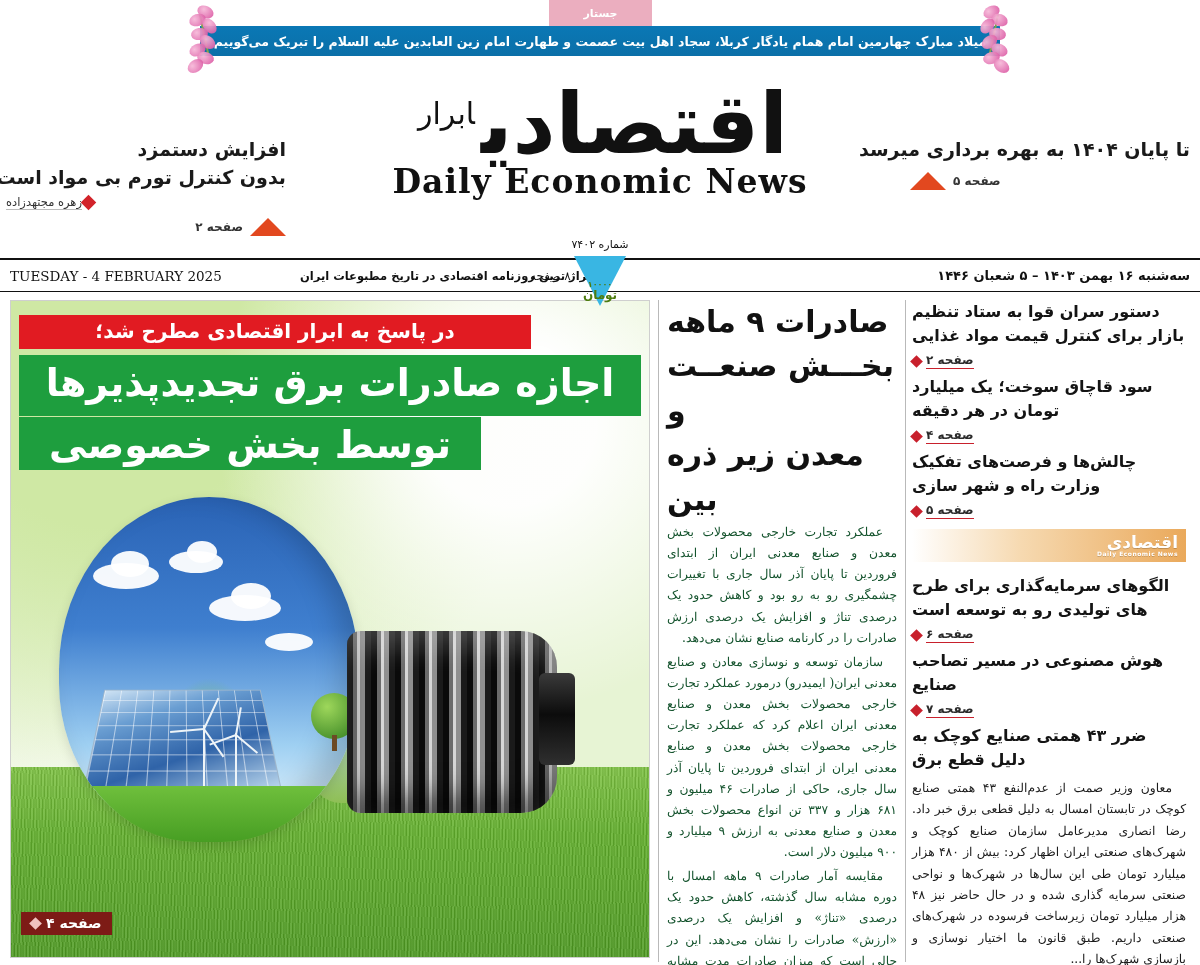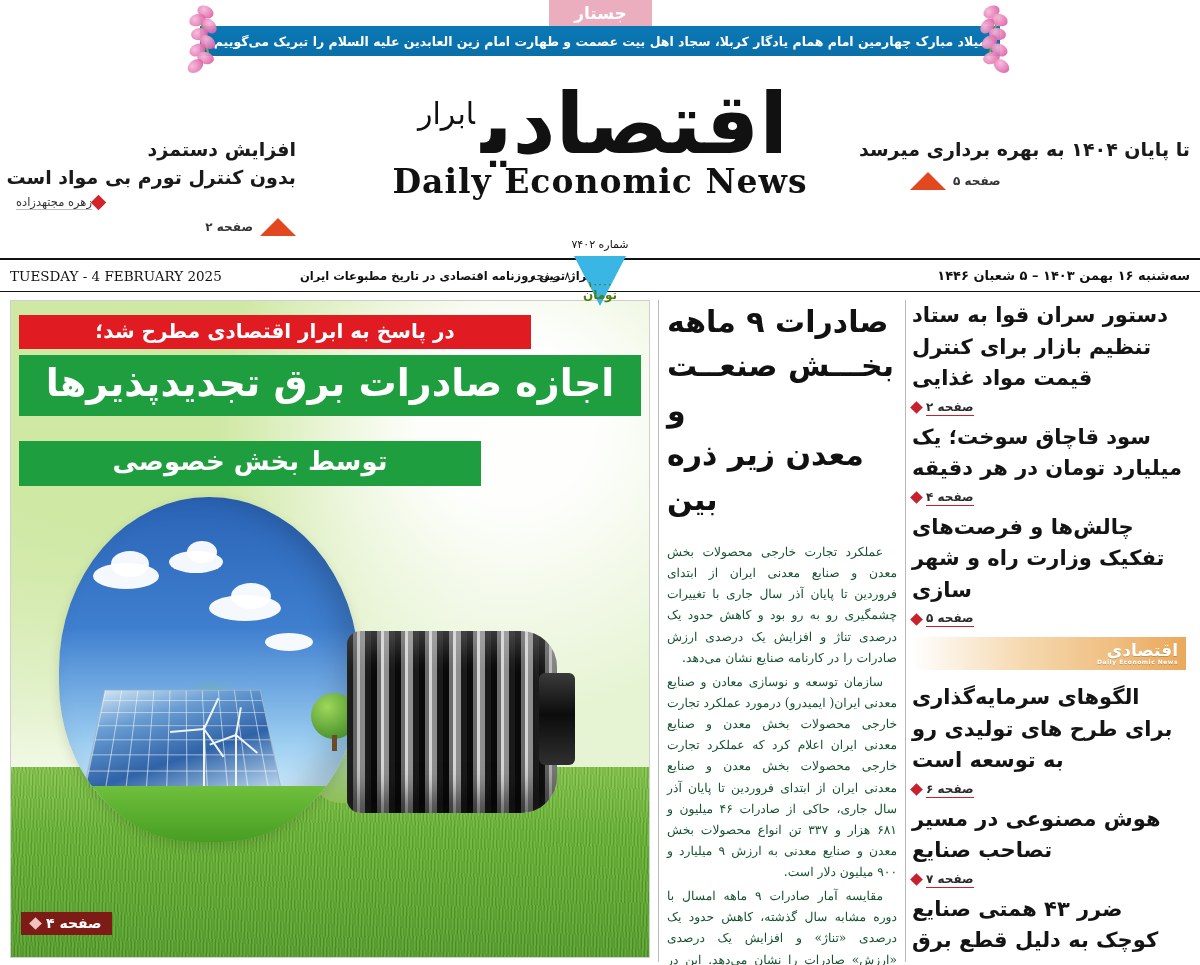--- a/index.html
+++ b/index.html
@@ -13,21 +13,21 @@
 
   
   .topbar {
     position: relative; height: 78px; width: 1200px;
     display: flex; align-items: center; justify-content: center;
   }
   .pink-watermark {
     position: absolute; top: 0; left: 549px; width: 103px; height: 26px;
     background: #e8a0b4; opacity: .85; z-index: 3;
     display: flex; align-items: center; justify-content: center;
-    color: #fff; font-size: 17px; font-weight: bold; letter-spacing: 1px;
+    color: #fff; font-size: 11px; font-weight: bold; letter-spacing: 1px;
   }
   .banner-blue {
     position: absolute; top: 26px; right: 200px; left: 200px; height: 30px;
     background: linear-gradient(#0a78b5, #0b6fa8);
     display: flex; align-items: center; justify-content: center;
     z-index: 2;
   }
   .banner-blue span {
     color: #ffffff; font-size: 12.5px; font-weight: bold; white-space: nowrap;
   }
@@ -64,21 +64,21 @@
   .issue-no {
     position: absolute; left: 50%; transform: translateX(-50%);
     top: 160px; font-size: 11px; color: #111; direction: rtl;
     white-space: nowrap;
   }
 
   .side-head {
     position: absolute; top: 58px; width: 280px; direction: rtl;
   }
   .side-head.right { right: 10px; text-align: left; }
-  .side-head.left  { left: 16px;  text-align: right; }
+  .side-head.left  { left: 6px;  text-align: right; }
   .side-head .sh-line {
     font-size: 19px; font-weight: bold; color: #1a1a1a; line-height: 1.45;
     white-space: nowrap;
   }
   .byline-row {
     display: flex; align-items: center; gap: 1px; margin-top: 4px;
     justify-content: flex-end;
   }
   .diamond {
     width: 11px; height: 11px; background: #d2232a; transform: rotate(45deg);
@@ -139,21 +139,21 @@
     position: relative; width: 1200px; height: 670px; display: flex;
     direction: rtl; padding: 8px 6px 0 6px;
   }
   .col-right { width: 288px; padding: 0 8px 0 6px; }
   .col-mid   { width: 248px; padding: 0 8px; border-left: 1px solid #b9b9b9;
                border-right: 1px solid #b9b9b9; }
   .col-main  { flex: 1; padding: 0 8px 0 4px; }
 
   .headline-item { margin-bottom: 6px; }
   .headline-item .hl {
-    font-size: 21px; font-weight: bold; color: #141414; line-height: 1.5;
+    font-size: 16px; font-weight: bold; color: #141414; line-height: 1.5;
     text-align: left; direction: rtl;
   }
   .hl-pageref {
     display: flex; align-items: center; gap: 5px; margin-top: 5px;
     justify-content: flex-end; direction: rtl;
   }
   .hl-pageref .dm {
     width: 9px; height: 9px; background: #c8202c; transform: rotate(45deg);
   }
   .hl-pageref .txt {
@@ -168,21 +168,21 @@
   }
   .logo-strip .mini {
     font-size: 17px; font-weight: bold; color: #ffffff; direction: rtl;
     text-shadow: 0 1px 0 rgba(0,0,0,.18); line-height: 1;
   }
   .logo-strip .mini small { display:block; font-size:6px; letter-spacing:.5px; }
 
   
   .mid-headline {
     font-size: 30px; font-weight: bold; color: #111; line-height: 1.48;
-    text-align: left; direction: rtl; margin-bottom: 20px;
+    text-align: left; direction: rtl; margin-bottom: 0;
   }
   .mid-body p {
     font-family: "DejaVu Serif", "Liberation Serif", serif;
     font-size: 12.3px; line-height: 1.72; color: #14532d;
     text-align: justify; direction: rtl; text-indent: 14px;
     margin-bottom: 3px;
   }
 
   .right-body p {
     font-family: "DejaVu Serif", "Liberation Serif", serif;
@@ -218,24 +218,23 @@
   .head-green-1 {
     position: absolute; top: 54px; left: 8px; right: 8px;
     background: #1e9e3e; color: #fff; direction: rtl;
     font-size: 38px; font-weight: bold; line-height: 1.28;
     padding: 4px 12px 8px 12px; z-index: 4; text-align: center;
     white-space: nowrap;
   }
   .head-green-2 {
     position: absolute; top: 116px; left: 8px; right: 168px;
     background: #1e9e3e; color: #fff; direction: rtl;
-    font-size: 26px; font-weight: bold; line-height: 1.28;
-    padding: 4px 12px 8px 12px; z-index: 4; text-align: center;
+    font-size: 38px; font-weight: bold; line-height: 1.28;
+    padding: 4px 12px 0 12px; z-index: 4; text-align: center;
     white-space: nowrap;
-    margin-top: 24px;
   }
   
   .grass {
     position: absolute; left: 0; right: 0; bottom: 0; height: 190px;
     background:
       repeating-linear-gradient(95deg, rgba(255,255,255,.06) 0 2px, rgba(0,0,0,.05) 2px 4px),
       linear-gradient(#7dc242 0%, #62b02c 35%, #4f9c23 100%);
   }
   .grass:after{
     content:""; position:absolute; inset:0;

